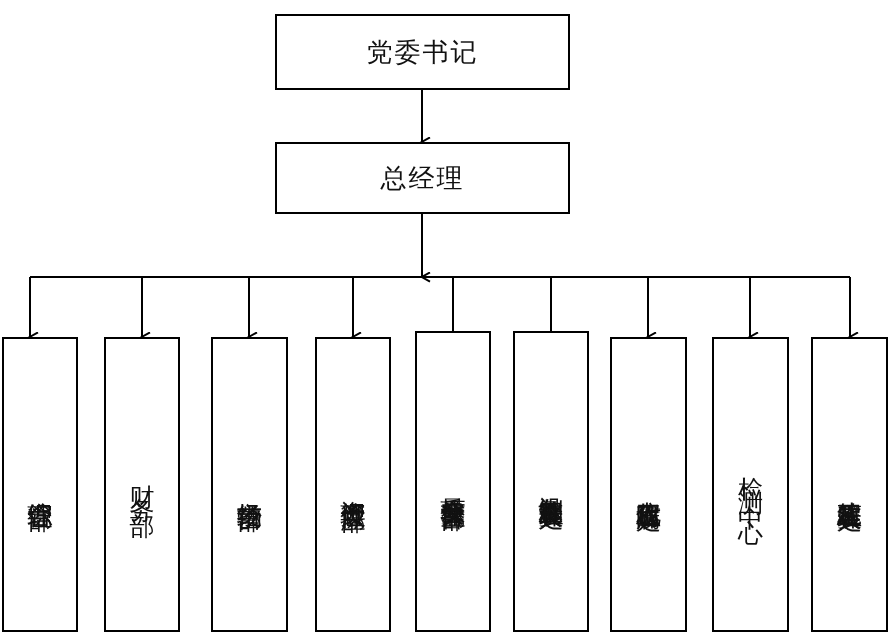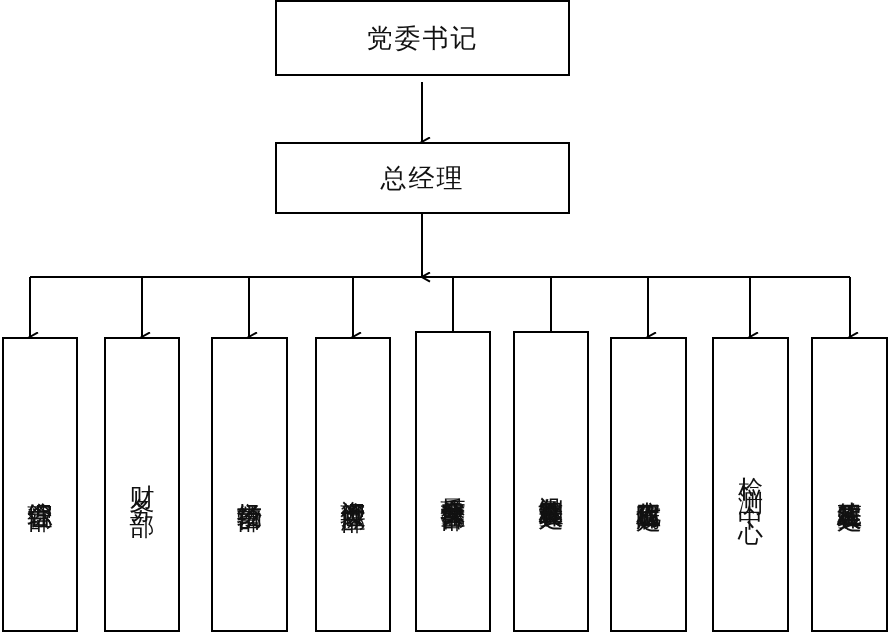--- a/index.html
+++ b/index.html
@@ -83,21 +83,21 @@
         <line x1="249" y1="277" x2="249" y2="337" marker-end="url(#arrowhead)"></line>
         <line x1="353" y1="277" x2="353" y2="337" marker-end="url(#arrowhead)"></line>
         <line x1="453" y1="277" x2="453" y2="337" marker-end="url(#arrowhead)"></line>
         <line x1="551" y1="277" x2="551" y2="337" marker-end="url(#arrowhead)"></line>
         <line x1="648" y1="277" x2="648" y2="337" marker-end="url(#arrowhead)"></line>
         <line x1="750" y1="277" x2="750" y2="337" marker-end="url(#arrowhead)"></line>
         <line x1="850" y1="277" x2="850" y2="337" marker-end="url(#arrowhead)"></line>
       </g>
   </svg>
 
-  <div class="node-box" id="node-l1" style="left: 275px; top: 0; width: 295px; height: 76px;">
+  <div class="node-box" id="node-l1" style="left: 275px; top: 14px; width: 295px; height: 76px;">
     <span class="node-label-h">党委书记</span>
   </div>
 
   <div class="node-box" id="node-l2" style="left: 275px; top: 142px; width: 295px; height: 72px;">
     <span class="node-label-h">总经理</span>
   </div>
 
   <div id="dept-layer">
       <div class="node-box-leaf" style="left: 2px; top: 337px; width: 76px; height: 295px;">
         <span class="node-label-v">综合管理部</span>

